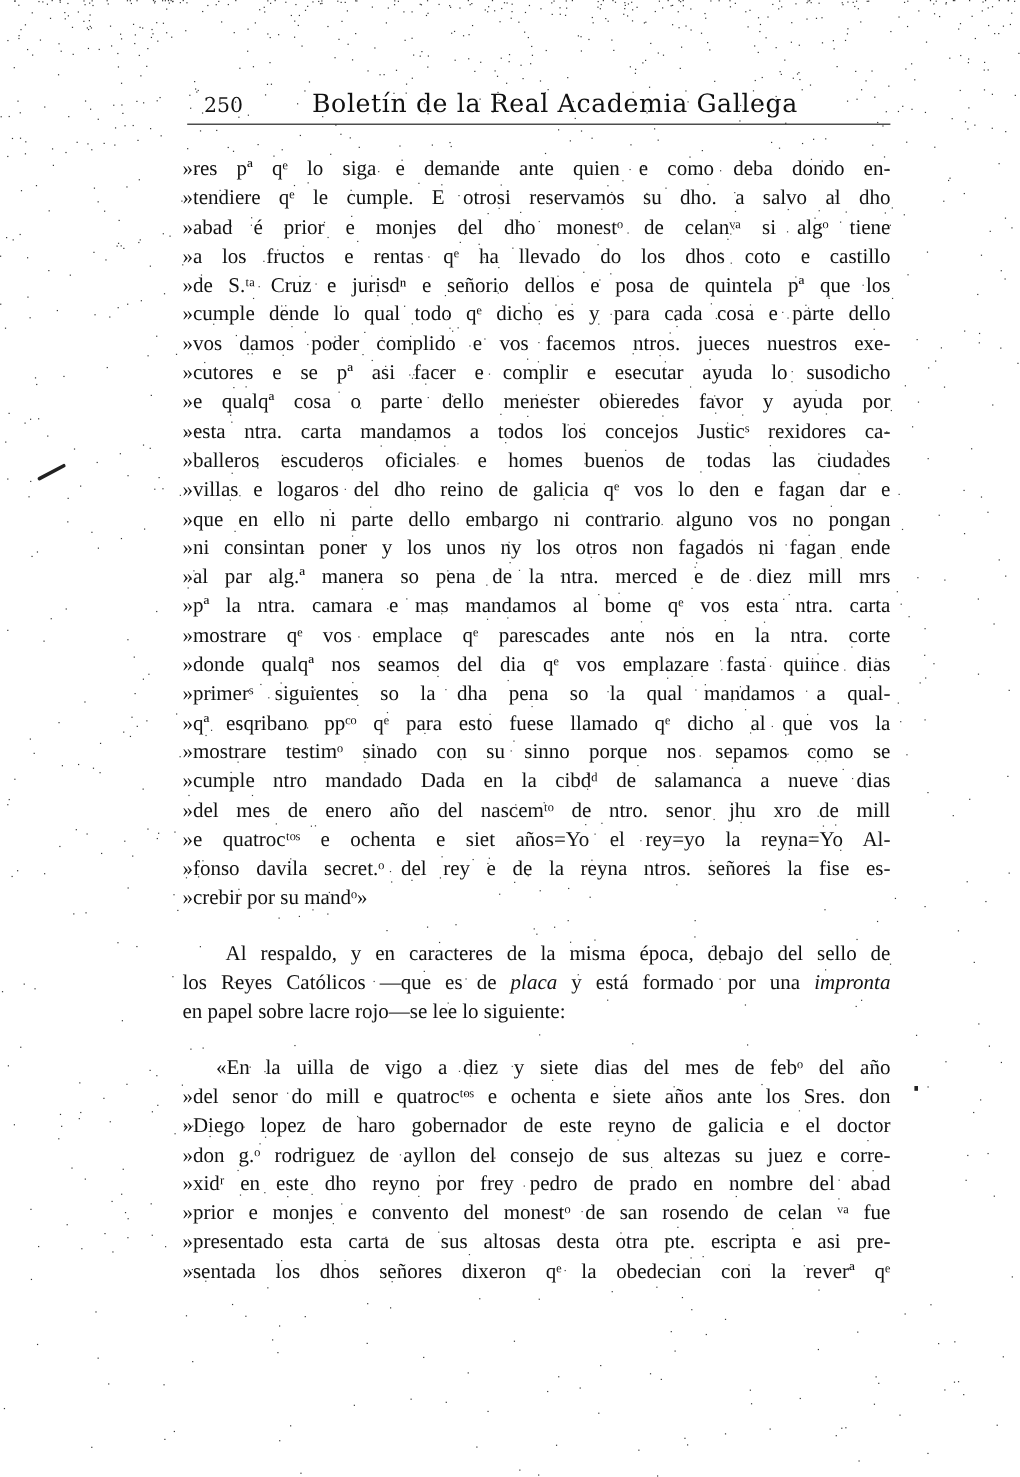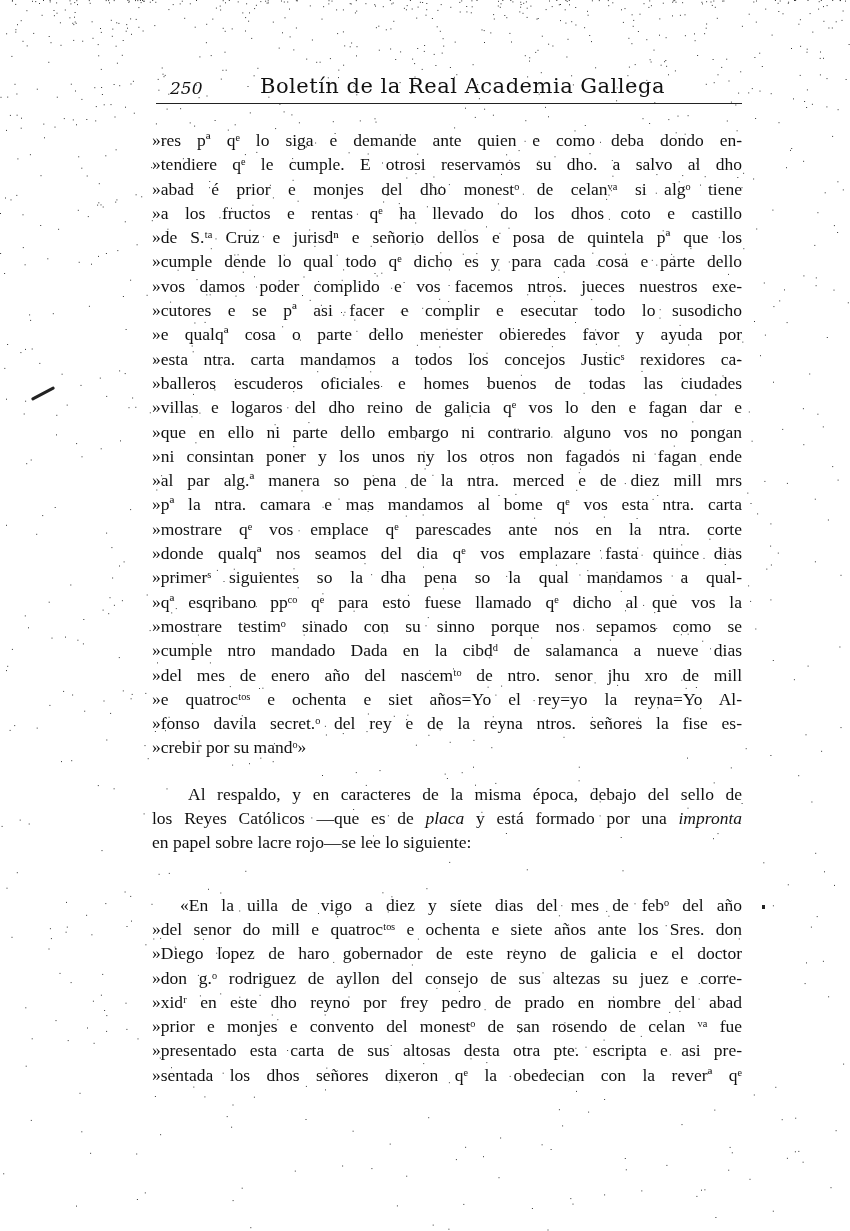--- a/index.html
+++ b/index.html
@@ -1,29 +1,29 @@
 <!DOCTYPE html>
 <html><head>
   <meta charset="utf-8">
   <style>
     html, body { margin: 0; padding: 0; background: #ffffff; }
     body { width: 850px; height: 1231px; position: relative; overflow: hidden; color: #111; }
     .noise { position: absolute; inset: 0; pointer-events: none; }
     .page { position: absolute; left: 152px; top: 70px; width: 590px; }
     .running-head { position: relative; height: 34px; }
-    .page-number { position: absolute; left: 18px; top: 8px; font-family: "DejaVu Serif", serif; font-size: 17px; font-style: italic; }
+    .page-number { position: absolute; left: 18px; top: 8px; font-family: "DejaVu Serif", serif; font-size: 17px; }
     .journal-title { position: absolute; left: 108px; top: 4px; font-family: "DejaVu Serif", serif; font-size: 21px; letter-spacing: 0.5px; }
     .head-rule { position: absolute; left: 4px; top: 33px; width: 586px; height: 1px; background: #222; }
     .text-block { font-family: "Liberation Serif", serif; font-size: 17.5px; line-height: 24.3px; }
     .quote-block { margin-top: 24px; }
     .line { display: block; white-space: nowrap; text-align: justify; text-align-last: justify; }
     .line.last { text-align-last: left; }
     .para { margin-top: 22px; }
     .para .first { text-indent: 36px; }
-    .quote2 { margin-top: 38px; }
+    .quote2 { margin-top: 22px; }
     .quote2 .first { text-indent: 28px; }
     .margin-mark { position: absolute; left: 30px; top: 392px; width: 26px; height: 3px; background: #222; transform: rotate(-28deg); border-radius: 2px; }
     .side-dot { position: absolute; width: 3px; height: 4px; background: #222; }
   </style>
 </head>
 <body>
 
 <svg class="noise" width="850" height="1231">
     <rect x="416.9" y="344.8" width="1" height="1" fill="#333"></rect>
     <rect x="98.2" y="55.3" width="1" height="1" fill="#333"></rect>
@@ -1438,21 +1438,21 @@
   </div>
 
   <div class="text-block quote-block" id="quote1">
       <span class="line">»res pª qᵉ lo siga e demande ante quien e como deba dondo en-</span>
       <span class="line">»tendiere qᵉ le cumple. E otrosi reservamos su dho. a salvo al dho</span>
       <span class="line">»abad é prior e monjes del dho monestᵒ de celanᵛᵃ si algᵒ tiene</span>
       <span class="line">»a los fructos e rentas qᵉ ha llevado do los dhos coto e castillo</span>
       <span class="line">»de S.ᵗᵃ Cruz e jurisdⁿ e señorio dellos e posa de quintela pª que los</span>
       <span class="line">»cumple dende lo qual todo qᵉ dicho es y para cada cosa e parte dello</span>
       <span class="line">»vos damos poder complido e vos facemos ntros. jueces nuestros exe-</span>
-      <span class="line">»cutores e se pª asi facer e complir e esecutar todo lo susodicho</span>
+      <span class="line">»cutores e se pª asi facer e complir e esecutar ayuda lo susodicho</span>
       <span class="line">»e qualqª cosa o parte dello menester obieredes favor y ayuda por</span>
       <span class="line">»esta ntra. carta mandamos a todos los concejos Justicˢ rexidores ca-</span>
       <span class="line">»balleros escuderos oficiales e homes buenos de todas las ciudades</span>
       <span class="line">»villas e logaros del dho reino de galicia qᵉ vos lo den e fagan dar e</span>
       <span class="line">»que en ello ni parte dello embargo ni contrario alguno vos no pongan</span>
       <span class="line">»ni consintan poner y los unos ny los otros non fagados ni fagan ende</span>
       <span class="line">»al par alg.ª manera so pena de la ntra. merced e de diez mill mrs</span>
       <span class="line">»pª la ntra. camara e mas mandamos al bome qᵉ vos esta ntra. carta</span>
       <span class="line">»mostrare qᵉ vos emplace qᵉ parescades ante nos en la ntra. corte</span>
       <span class="line">»donde qualqª nos seamos del dia qᵉ vos emplazare fasta quince dias</span>

